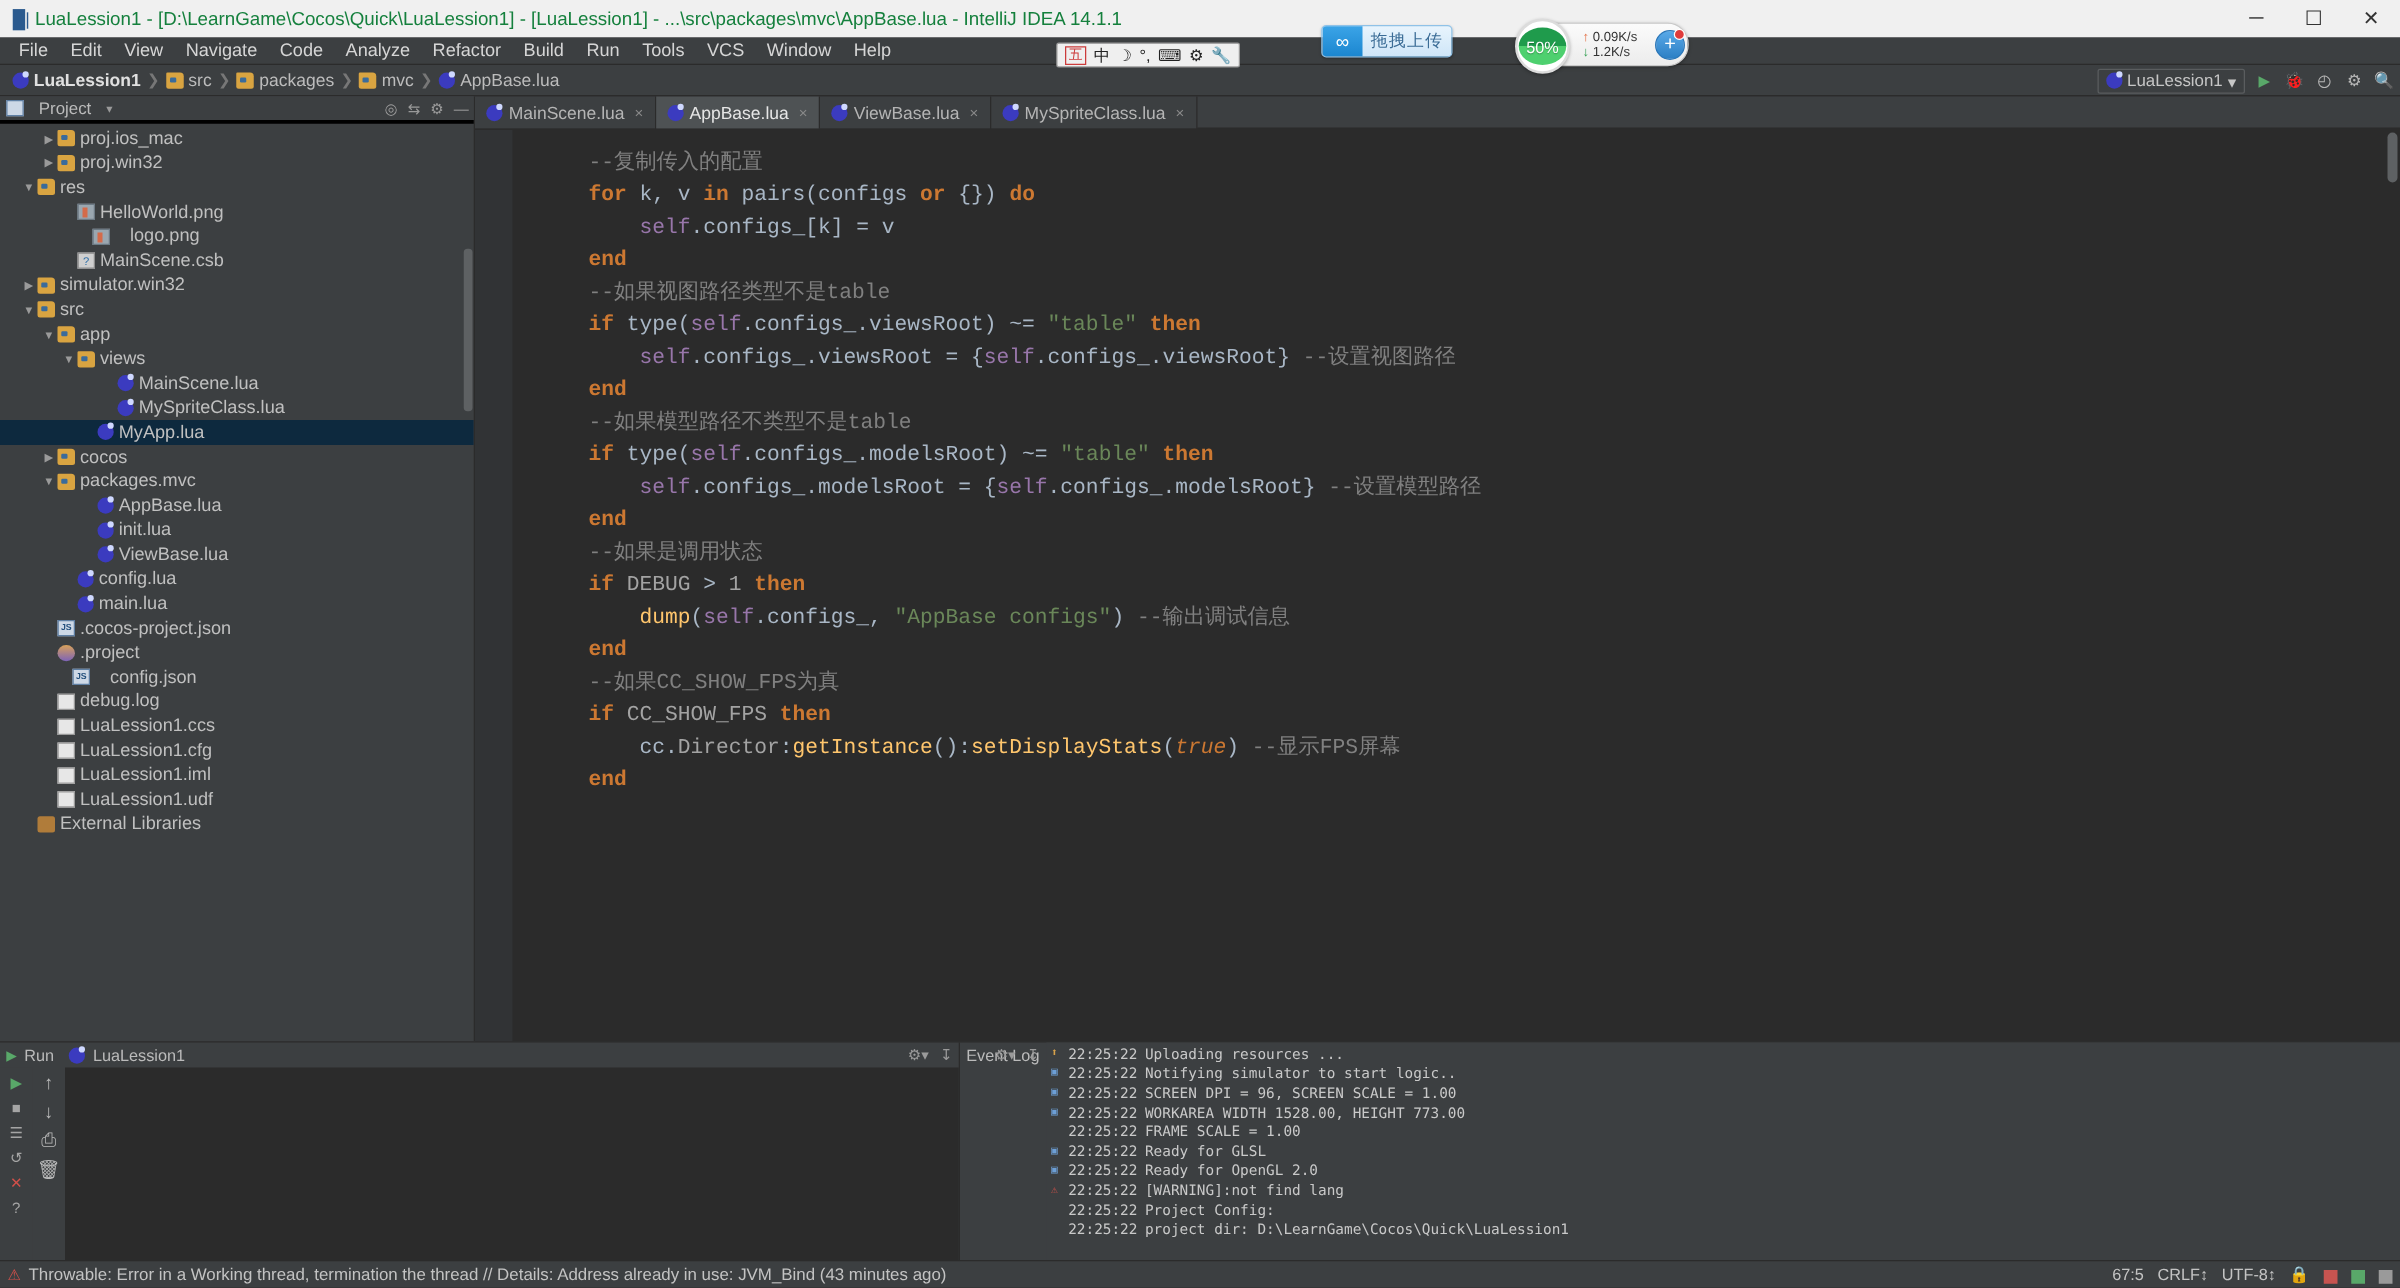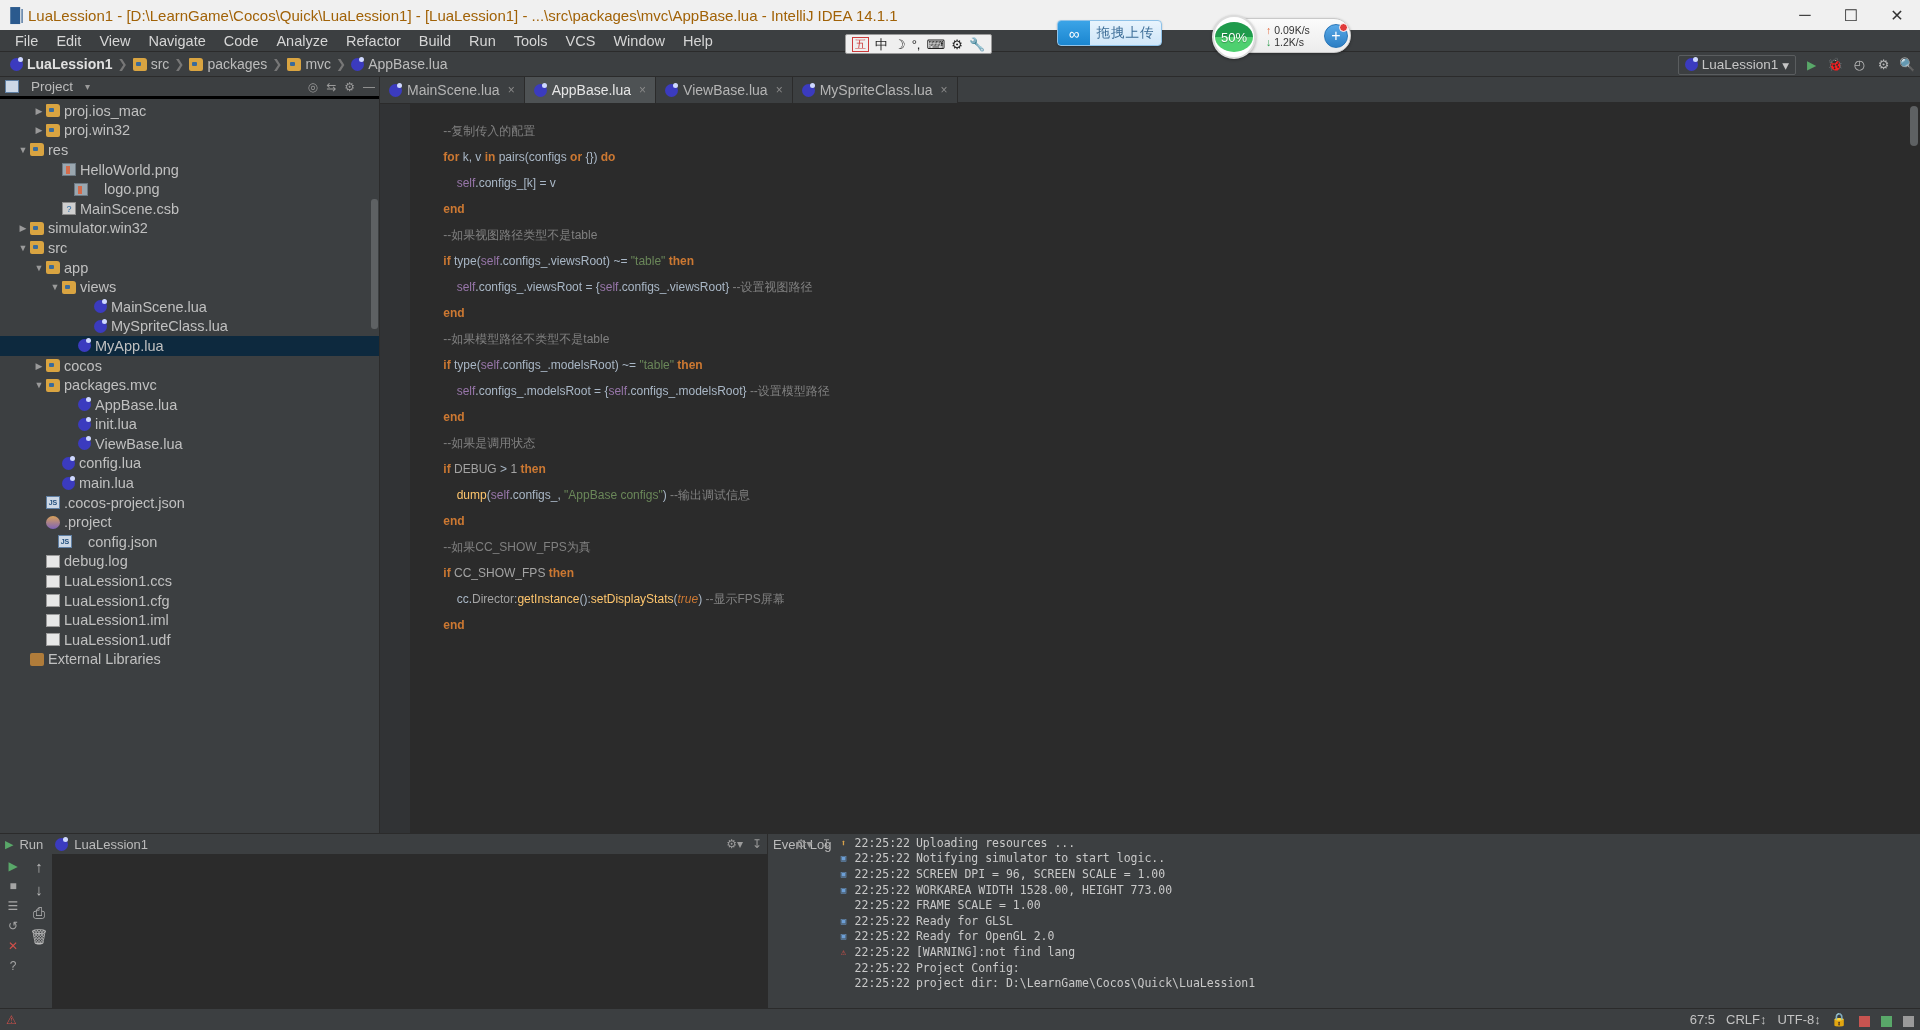--- a/index.html
+++ b/index.html
@@ -10,21 +10,21 @@
     -webkit-font-smoothing: antialiased;
   }
   .app { position:relative; width:1920px; height:1030px; display:flex; flex-direction:column; }
 
   
   .titlebar{
     height:30px; background:#f0f0f0; color:#222; display:flex; align-items:center;
     font-size:15px; flex:0 0 30px; position:relative;
   }
   .titlebar .tb-icon{ width:22px; margin-left:6px; text-align:center; color:#2b5a8e; font-size:14px;}
-  .titlebar .tb-text{ white-space:nowrap; overflow:hidden; font-size:15px; color:#a16207;}
+  .titlebar .tb-text{ white-space:nowrap; overflow:hidden; font-size:15px; color:#15803d;}
   .winbtns{ position:absolute; right:0; top:0; height:30px; display:flex; }
   .winbtn{ width:46px; height:30px; display:flex; align-items:center; justify-content:center;
            font-size:16px; color:#333; }
 
   
   .menubar{
     height:22px; background:#3c3f41; display:flex; align-items:center; flex:0 0 22px;
     padding-left:6px; position:relative; border-bottom:1px solid #2b2b2b;
   }
   .menubar .mi{ padding:1px 9px; font-size:14.5px; color:#d6d6d6; }
@@ -136,22 +136,22 @@
   .tabs{ height:26px; flex:0 0 26px; display:flex; background:#3c3f41; align-items:stretch;}
   .tab{ display:flex; align-items:center; gap:5px; padding:0 9px; font-size:14px; color:#b5b5b5;
         border-right:1px solid #2b2b2b; }
   .tab.active{ background:#4e5254; color:#e6e6e6; }
   .tab .x{ color:#8a8a8a; font-size:12px; margin-left:3px;}
   .tabs-filler{ flex:1; border-bottom:1px solid #2b2b2b;}
 
   .code-wrap{ flex:1 1 auto; display:flex; position:relative; min-height:0; background:#2b2b2b;
     border-top:1px solid #2b2b2b; }
   .gutter{ width:30px; flex:0 0 30px; background:#313335; }
-  .code{ flex:1; padding:14px 0 0 20px; font-family:Liberation Sans, sans-serif;
-    font-size:12px; line-height:26px; color:#a9b7c6; white-space:pre; overflow:hidden;}
+  .code{ flex:1; padding:14px 0 0 20px; font-family:Liberation Mono, monospace;
+    font-size:17px; line-height:26px; color:#a9b7c6; white-space:pre; overflow:hidden;}
   .kw{ color:#cc7832; font-weight:bold; }
   .cm{ color:#808080; }
   .str{ color:#6a8759; }
   .num{ color:#a3a3a3; }
   .fn{ color:#ffc66d; }
   .self{ color:#9876aa; }
   .pl{ color:#a9b7c6; }
   .ital{ font-style:italic; color:#cc7832;}
   .codeline{ height:26px; }
   .ed-scroll{ position:absolute; right:2px; top:2px; width:8px; height:40px; background:#5e6163; border-radius:4px;}
@@ -589,20 +589,21 @@
             <span class="badge b-gray"></span>
             <span class="ev-ts">22:25:22</span>
             <span class="ev-msg">project dir: D:\LearnGame\Cocos\Quick\LuaLession1</span>
           </div>
         </div>
     </div>
   </div>
 
   <div class="status">
     <span class="errico">⚠</span>
+    <span>Throwable: Error in a Working thread, termination the thread // Details: Address already in use: JVM_Bind (43 minutes ago)</span>
     <span class="right">
       <span>67:5</span>
       <span>CRLF↕</span>
       <span>UTF-8↕</span>
       <span>🔒</span>
       <span class="sq red"></span>
       <span class="sq green"></span>
       <span class="sq gray"></span>
     </span>
   </div>

